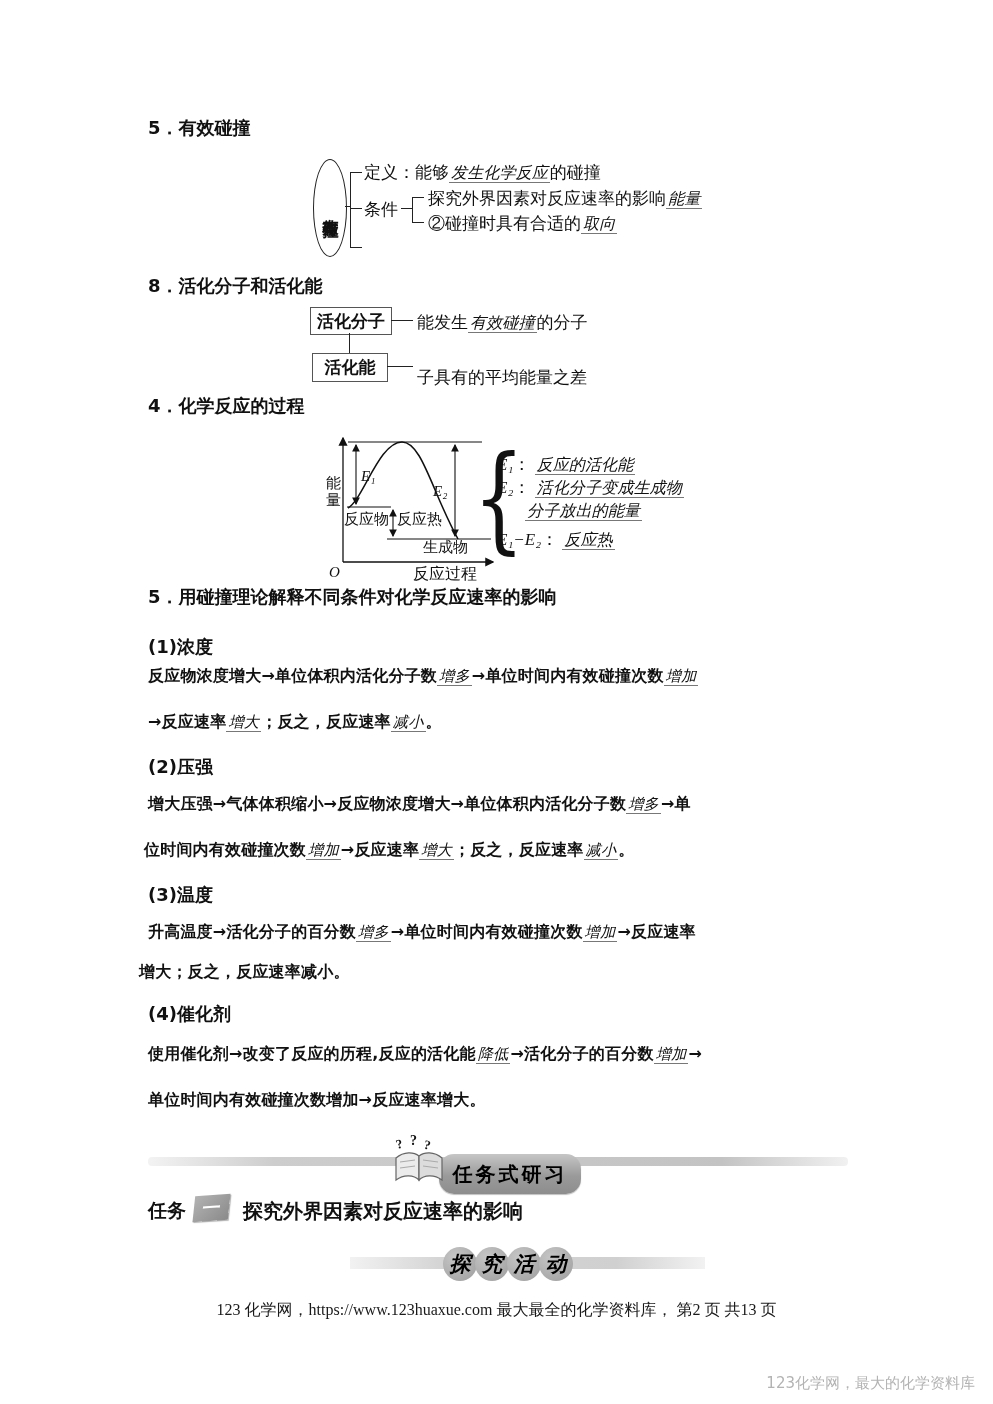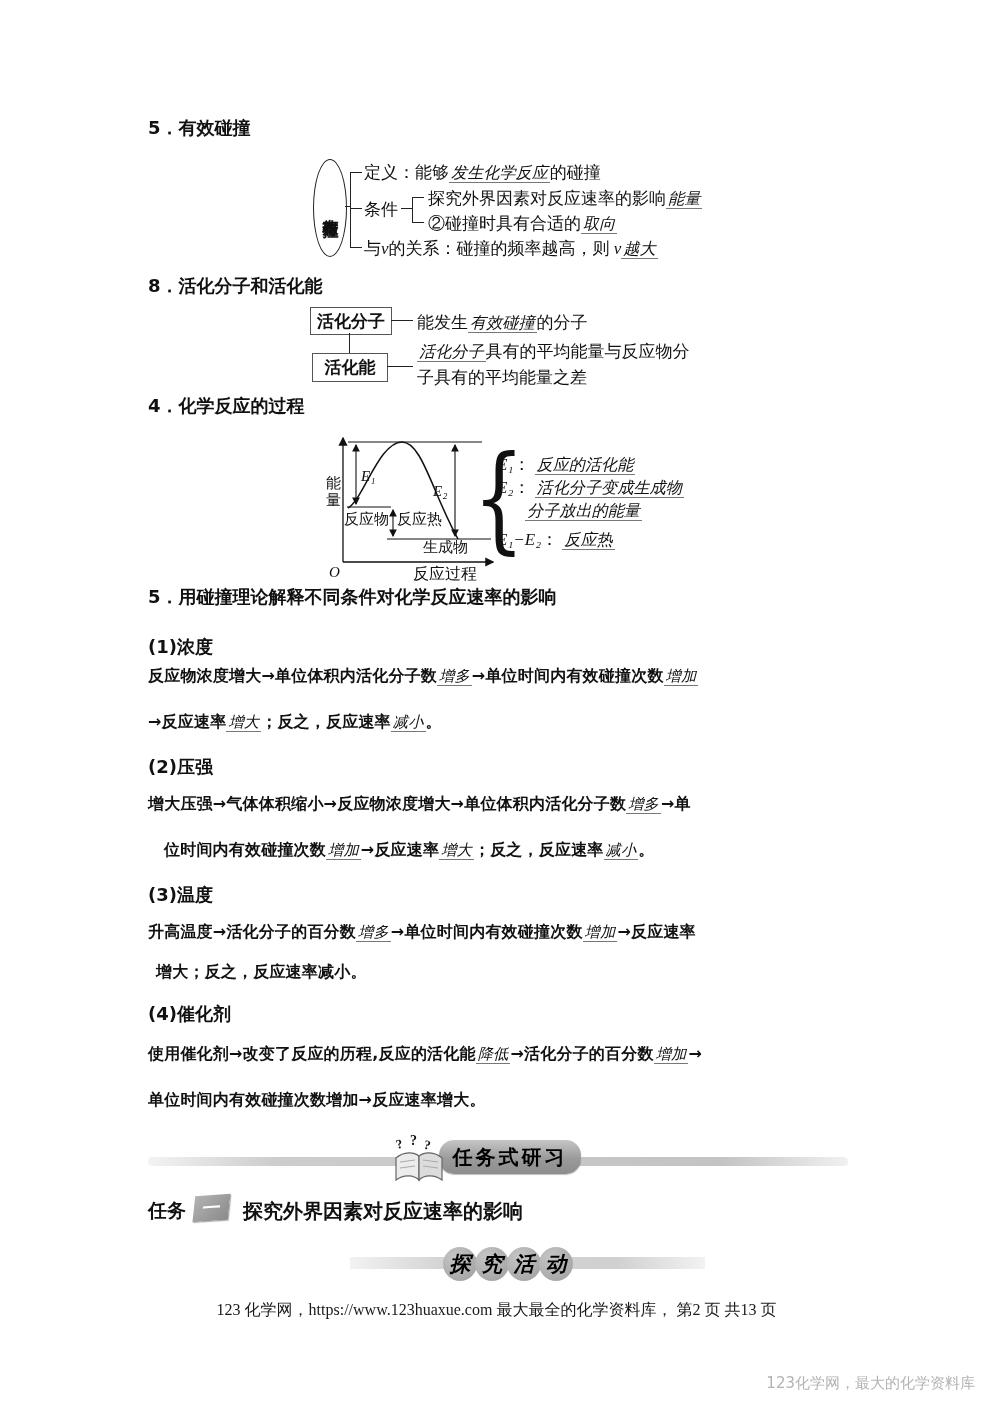--- a/index.html
+++ b/index.html
@@ -91,33 +91,31 @@
   <div class="abs dtext" style="left:61px;top:6px"><span>定义：能够</span><span class="ans">发生化学反应</span><span>的碰撞</span></div>
 
   <div class="abs dtext" style="left:61px;top:43px">条件</div>
   <div class="dline" style="left:98px;top:53px;width:11px;height:1.4px"></div>
   <div class="dline" style="left:109px;top:42px;width:1.4px;height:26px"></div>
   <div class="dline" style="left:109px;top:42px;width:12px;height:1.4px"></div>
   <div class="dline" style="left:109px;top:67px;width:12px;height:1.4px"></div>
   <div class="abs dtext" style="left:125px;top:32px"><span>探究外界因素对反应速率的影响</span><span class="ans">能量</span></div>
   <div class="abs dtext" style="left:125px;top:57px"><span>②碰撞时具有合适的</span><span class="ans">取向</span></div>
 
-  <div class="abs dtext" style="left:61px;top:82px"><span>与</span><span class="it">v</span><span>的关系：碰撞的频率越高，则 </span><span class="it">v</span><span class="ans">越大</span></div>
 </div>
 
 <div class="abs h" style="left:148px;top:274px">8．活化分子和活化能</div>
 
 <div class="abs" style="left:303px;top:302px;width:550px;height:92px">
   <div class="cbox" style="left:7px;top:5px;width:80px;height:26px">活化分子</div>
   <div class="dline" style="left:88px;top:18px;width:22px;height:1.4px"></div>
   <div class="abs dtext" style="left:114px;top:9px"><span>能发生</span><span class="ans">有效碰撞</span><span>的分子</span></div>
   <div class="dline" style="left:46px;top:31px;width:1.4px;height:20px"></div>
   <div class="cbox" style="left:9px;top:51px;width:74px;height:27px">活化能</div>
   <div class="dline" style="left:84px;top:64px;width:26px;height:1.4px"></div>
-  <div class="abs dtext" style="left:114px;top:38px"><span class="ans">活化分子</span><span>具有的平均能量与反应物分</span></div>
   <div class="abs dtext" style="left:114px;top:64px"><span>子具有的平均能量之差</span></div>
 </div>
 
 <div class="abs h" style="left:148px;top:394px">4．化学反应的过程</div>
 
 <div class="abs" style="left:325px;top:428px;width:540px;height:155px">
   <svg width="180" height="155" viewBox="0 0 180 155" style="position:absolute;left:0;top:0">
     <defs>
       <marker id="ah" viewBox="0 0 10 10" refX="8.5" refY="5" markerWidth="7" markerHeight="7" orient="auto-start-reverse">
         <path d="M0,0 L10,5 L0,10 z" fill="#111"></path>
@@ -156,33 +154,33 @@
 </div>
 
 <div class="abs h" style="left:148px;top:585px">5．用碰撞理论解释不同条件对化学反应速率的影响</div>
 
 <div class="abs sublabel" style="left:148px;top:635px">(1)浓度</div>
 <div class="abs bodyline" style="left:148px;top:666px"><span>反应物浓度增大→单位体积内活化分子数</span><span class="ans">增多</span><span>→单位时间内有效碰撞次数</span><span class="ans">增加</span></div>
 <div class="abs bodyline" style="left:148px;top:712px"><span>→反应速率</span><span class="ans">增大</span><span>；反之，反应速率</span><span class="ans">减小</span><span>。</span></div>
 
 <div class="abs sublabel" style="left:148px;top:755px">(2)压强</div>
 <div class="abs bodyline" style="left:148px;top:794px"><span>增大压强→气体体积缩小→反应物浓度增大→单位体积内活化分子数</span><span class="ans">增多</span><span>→单</span></div>
-<div class="abs bodyline" style="left:164px;top:840px"><span>位时间内有效碰撞次数</span><span class="ans">增加</span><span>→反应速率</span><span class="ans">增大</span><span>；反之，反应速率</span><span class="ans">减小</span><span>。</span></div>
+<div class="abs bodyline" style="left:144px;top:840px"><span>位时间内有效碰撞次数</span><span class="ans">增加</span><span>→反应速率</span><span class="ans">增大</span><span>；反之，反应速率</span><span class="ans">减小</span><span>。</span></div>
 
 <div class="abs sublabel" style="left:148px;top:883px">(3)温度</div>
 <div class="abs bodyline" style="left:148px;top:922px"><span>升高温度→活化分子的百分数</span><span class="ans">增多</span><span>→单位时间内有效碰撞次数</span><span class="ans">增加</span><span>→反应速率</span></div>
-<div class="abs bodyline" style="left:156px;top:962px"><span>增大；反之，反应速率减小。</span></div>
+<div class="abs bodyline" style="left:139px;top:962px"><span>增大；反之，反应速率减小。</span></div>
 
 <div class="abs sublabel" style="left:148px;top:1002px">(4)催化剂</div>
 <div class="abs bodyline" style="left:148px;top:1044px"><span>使用催化剂→改变了反应的历程,反应的活化能</span><span class="ans">降低</span><span>→活化分子的百分数</span><span class="ans">增加</span><span>→</span></div>
 <div class="abs bodyline" style="left:148px;top:1090px"><span>单位时间内有效碰撞次数增加→反应速率增大。</span></div>
 
 <div class="abs" style="left:148px;top:1138px;width:700px;height:52px">
   <div class="abs gbar1" style="left:0;top:19px;width:700px"></div>
-  <div class="pill" style="left:291px;top:2px;width:142px;height:34px">
+  <div class="pill" style="left:291px;top:16px;width:142px;height:40px">
     <span>任务式研习</span>
   </div>
   <svg width="62" height="50" viewBox="0 0 62 50" style="position:absolute;left:240px;top:-4px">
     <text x="8" y="14" font-size="13" font-weight="bold" fill="#888" transform="rotate(-15 12 10)">?</text>
     <text x="22" y="11" font-size="14" font-weight="bold" fill="#777">?</text>
     <text x="36" y="15" font-size="13" font-weight="bold" fill="#888" transform="rotate(12 38 11)">?</text>
     <path d="M8,24 C16,17 26,18 31,22 L31,46 C26,41 16,40 8,46 Z" fill="#ececec" stroke="#666" stroke-width="1.2"></path>
     <path d="M54,24 C46,17 36,18 31,22 L31,46 C36,41 46,40 54,46 Z" fill="#dcdcdc" stroke="#666" stroke-width="1.2"></path>
     <line x1="12" y1="28" x2="27" y2="26" stroke="#aaa" stroke-width="1"></line>
     <line x1="12" y1="34" x2="27" y2="32" stroke="#aaa" stroke-width="1"></line>

